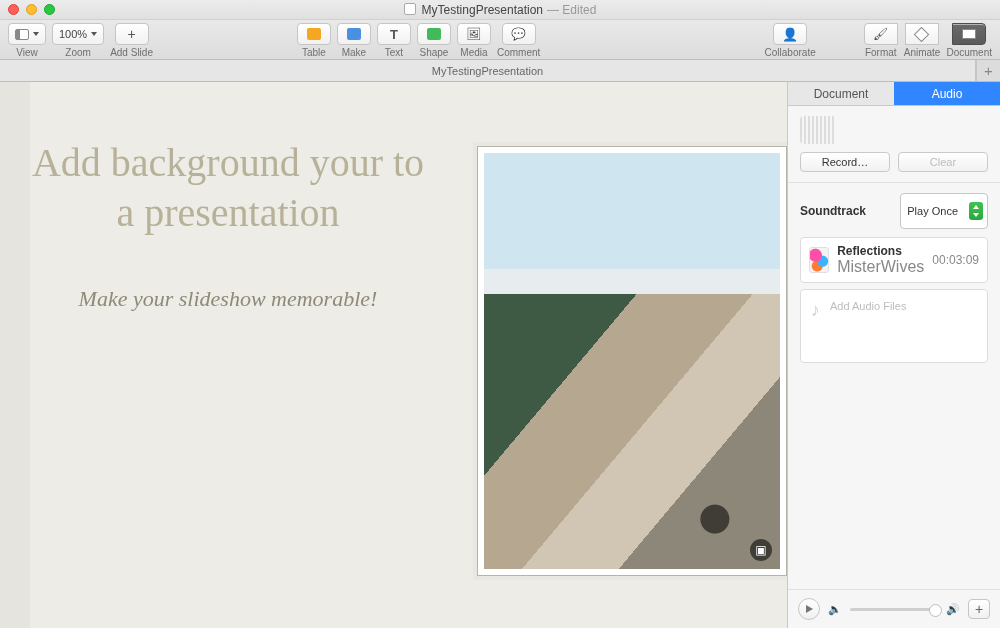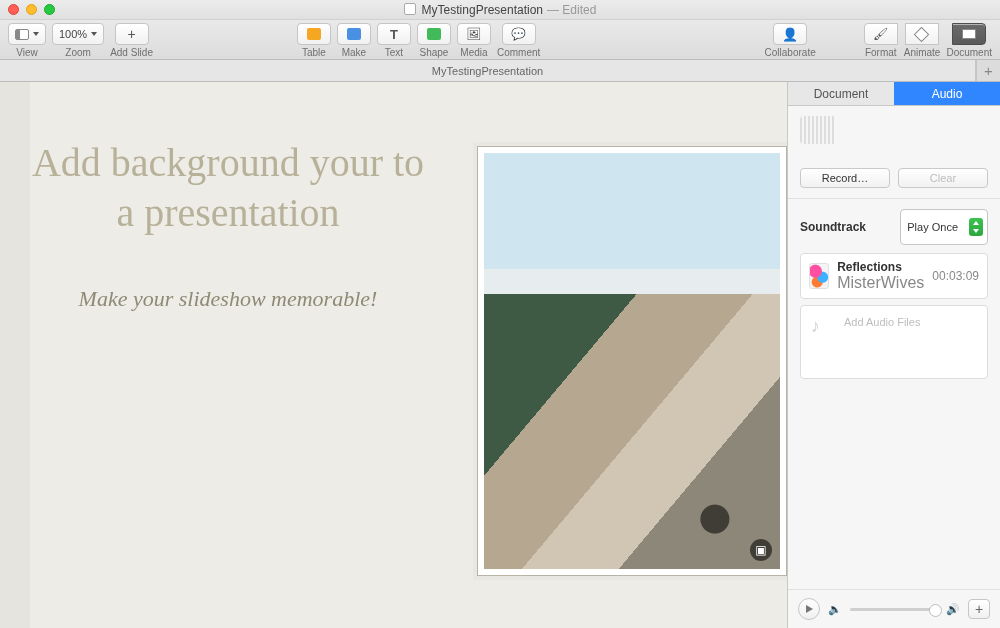--- a/index.html
+++ b/index.html
@@ -157,21 +157,21 @@
   .insp-tab.selected { background:#2f86ff; color:#fff; }
   .section { padding:10px 12px; border-bottom:1px solid #e0e0e0; }
   .rec-wave {
     width:36px; height:28px; border-radius:4px; background:
       repeating-linear-gradient(90deg,#ccc 0 2px, transparent 2px 4px);
     opacity:.6;
   }
   .rec-head { display:flex; gap:10px; }
   .rec-title { font-weight:600; font-size:12px; color:#333; }
   .rec-sub   { font-size:11px; color:#888; }
-  .btn-row { display:flex; gap:8px; margin-top:24px; }
+  .btn-row { display:flex; gap:8px; margin-top:8px; }
   .mac-btn {
     flex:1; height:20px; border:1px solid #c9c9c9; border-radius:4px;
     background:linear-gradient(#ffffff,#f1f1f1); font-size:11px; color:#333;
     display:flex; align-items:center; justify-content:center;
   }
   .mac-btn.disabled { color:#bdbdbd; }
   .row-between { display:flex; align-items:center; justify-content:space-between;}
   .select {
     height:36px; border:1px solid #c6c6c6; border-radius:4px; background:#fff;
     display:flex; align-items:center; font-size:11px; padding:0 4px 0 6px; gap:11px;
@@ -199,21 +199,21 @@
       radial-gradient(circle at 40% 75%, #ff7a33 0 5px, transparent 6px),
       #f4f4f4;
     border:1px solid #e0e0e0;
   }
   .track-title { font-size:12px; font-weight:600; color:#333; }
   .track-artist{ font-size:16px; color:#888; }
   .track-time  { font-size:12px; color:#888; margin-left:auto; }
 
   .drop-box {
     margin-top:6px; height:74px; border:1px solid #dcdcdc; border-radius:4px;
-    background:#fff; display:flex; align-items:flex-start; gap:24px; padding:10px;
+    background:#fff; display:flex; align-items:flex-start; gap:10px; padding:10px;
     color:#bdbdbd; font-size:11px;
   }
   .note-ico::before{ content:"♪"; font-size:18px; color:#cfcfcf; }
 
   .player {
     margin-top:auto; padding:8px 10px;
     display:flex; align-items:center; gap:8px;
     border-top:1px solid #e0e0e0;
   }
   .circle-btn {

